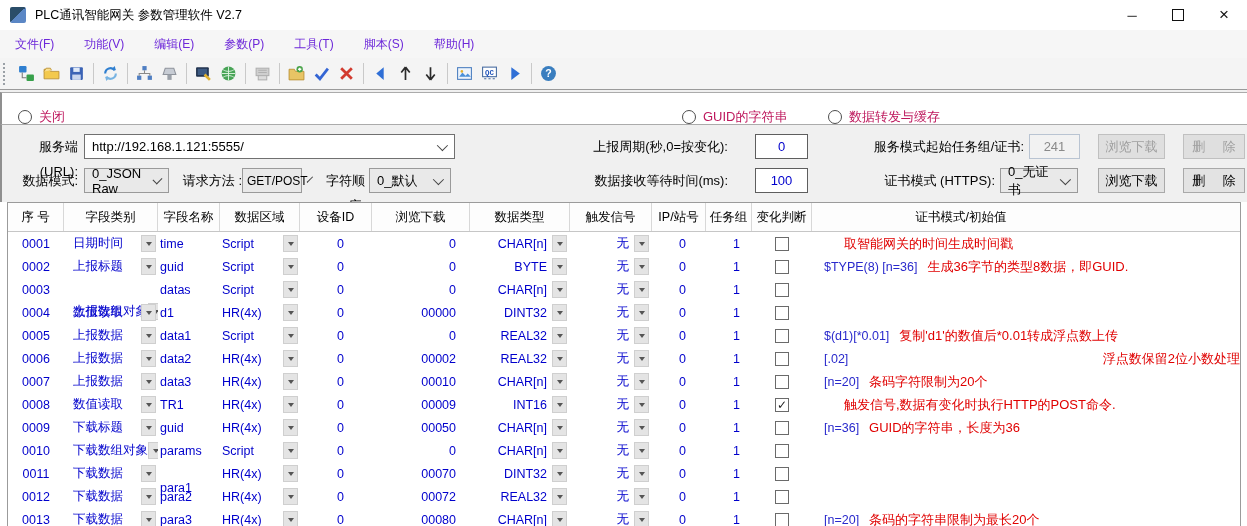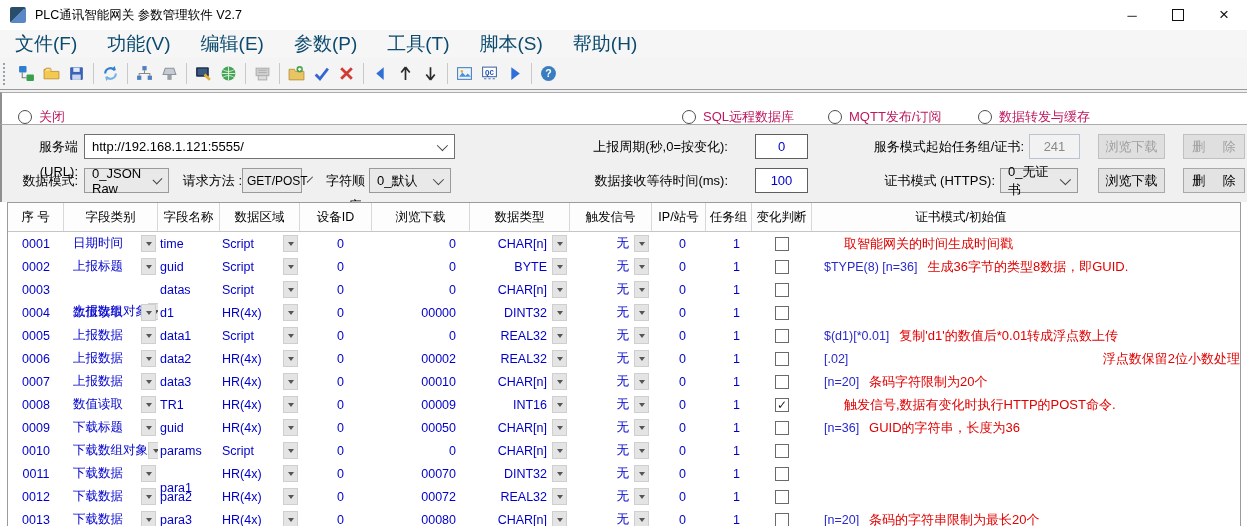--- a/index.html
+++ b/index.html
@@ -7,21 +7,21 @@
          font-family:"Liberation Sans","DejaVu Sans",sans-serif;outline:1px solid #7a7a7a;}
   
   .titlebar{position:absolute;left:0;top:0;width:100%;height:30px;background:#ffffff;display:flex;align-items:center;}
   .appicon{width:16px;height:16px;margin:0 9px 0 10px;background:linear-gradient(135deg,#2a4d69 0 50%,#5b87c5 50% 100%);border-radius:2px;}
   .apptitle{font-size:12.5px;color:#000;}
   .wincontrols{margin-left:auto;display:flex;height:100%;}
   .winbtn{width:46px;height:100%;display:flex;align-items:center;justify-content:center;font-size:13px;color:#111;}
   .winbtn.max span{display:block;width:10px;height:10px;border:1px solid #111;}
   
   .menubar{position:absolute;left:0;top:30px;width:100%;height:28px;background:#f6f6f6;display:flex;align-items:center;border-bottom:1px solid #ededed;}
-  .menu-item{font-size:19px;color:#0c4a6e;padding:0 15px;line-height:28px;}
+  .menu-item{font-size:12px;color:#6d28d9;padding:0 15px;line-height:28px;}
   
   .toolbar{position:absolute;left:0;top:58px;width:100%;height:31px;background:#f4f4f4;display:flex;align-items:center;}
   .grip{width:4px;height:22px;margin:0 5px 0 3px;border-left:2px dotted #9aa0a6;}
   .tbtn{width:25px;height:25px;display:flex;align-items:center;justify-content:center;border-radius:2px;}
   .tbtn svg{width:17px;height:17px;}
   .tsep{width:1px;height:21px;background:#c9c9c9;margin:0 4px;}
   .tbar-line{position:absolute;left:0;top:89px;width:100%;height:3px;background:#f0f0f0;border-top:1px solid #9a9a9a;}
   
   .moderow{position:absolute;left:0;top:92px;width:100%;height:33px;background:#fff;border-top:1px solid #ababab;border-bottom:1px solid #ababab;box-sizing:border-box;border-left:2px solid #8f8f8f;}
   .mode-opt{position:absolute;top:8px;height:100%;display:flex;align-items:center;font-size:13px;color:#be185d;}
@@ -221,25 +221,21 @@
     </div>
   <div class="tbar-line"></div>
 
   <div class="moderow" id="moderow">
       <div class="mode-opt">
         <span class="radio"></span>
         <span>关闭</span>
       </div>
       <div class="mode-opt">
         <span class="radio"></span>
-        <span>SQL远程数据库</span>
-      </div>
-      <div class="mode-opt">
-        <span class="radio"></span>
-        <span>MQTT发布/订阅</span>
+        <span>GUID的字符串</span>
       </div>
       <div class="mode-opt">
         <span class="radio"></span>
         <span>数据转发与缓存</span>
       </div>
     </div>
 
   <div class="formpanel">
 
     <div class="f-lbl r1" style="left:4px;width:72px;">服务端(URL):</div>

